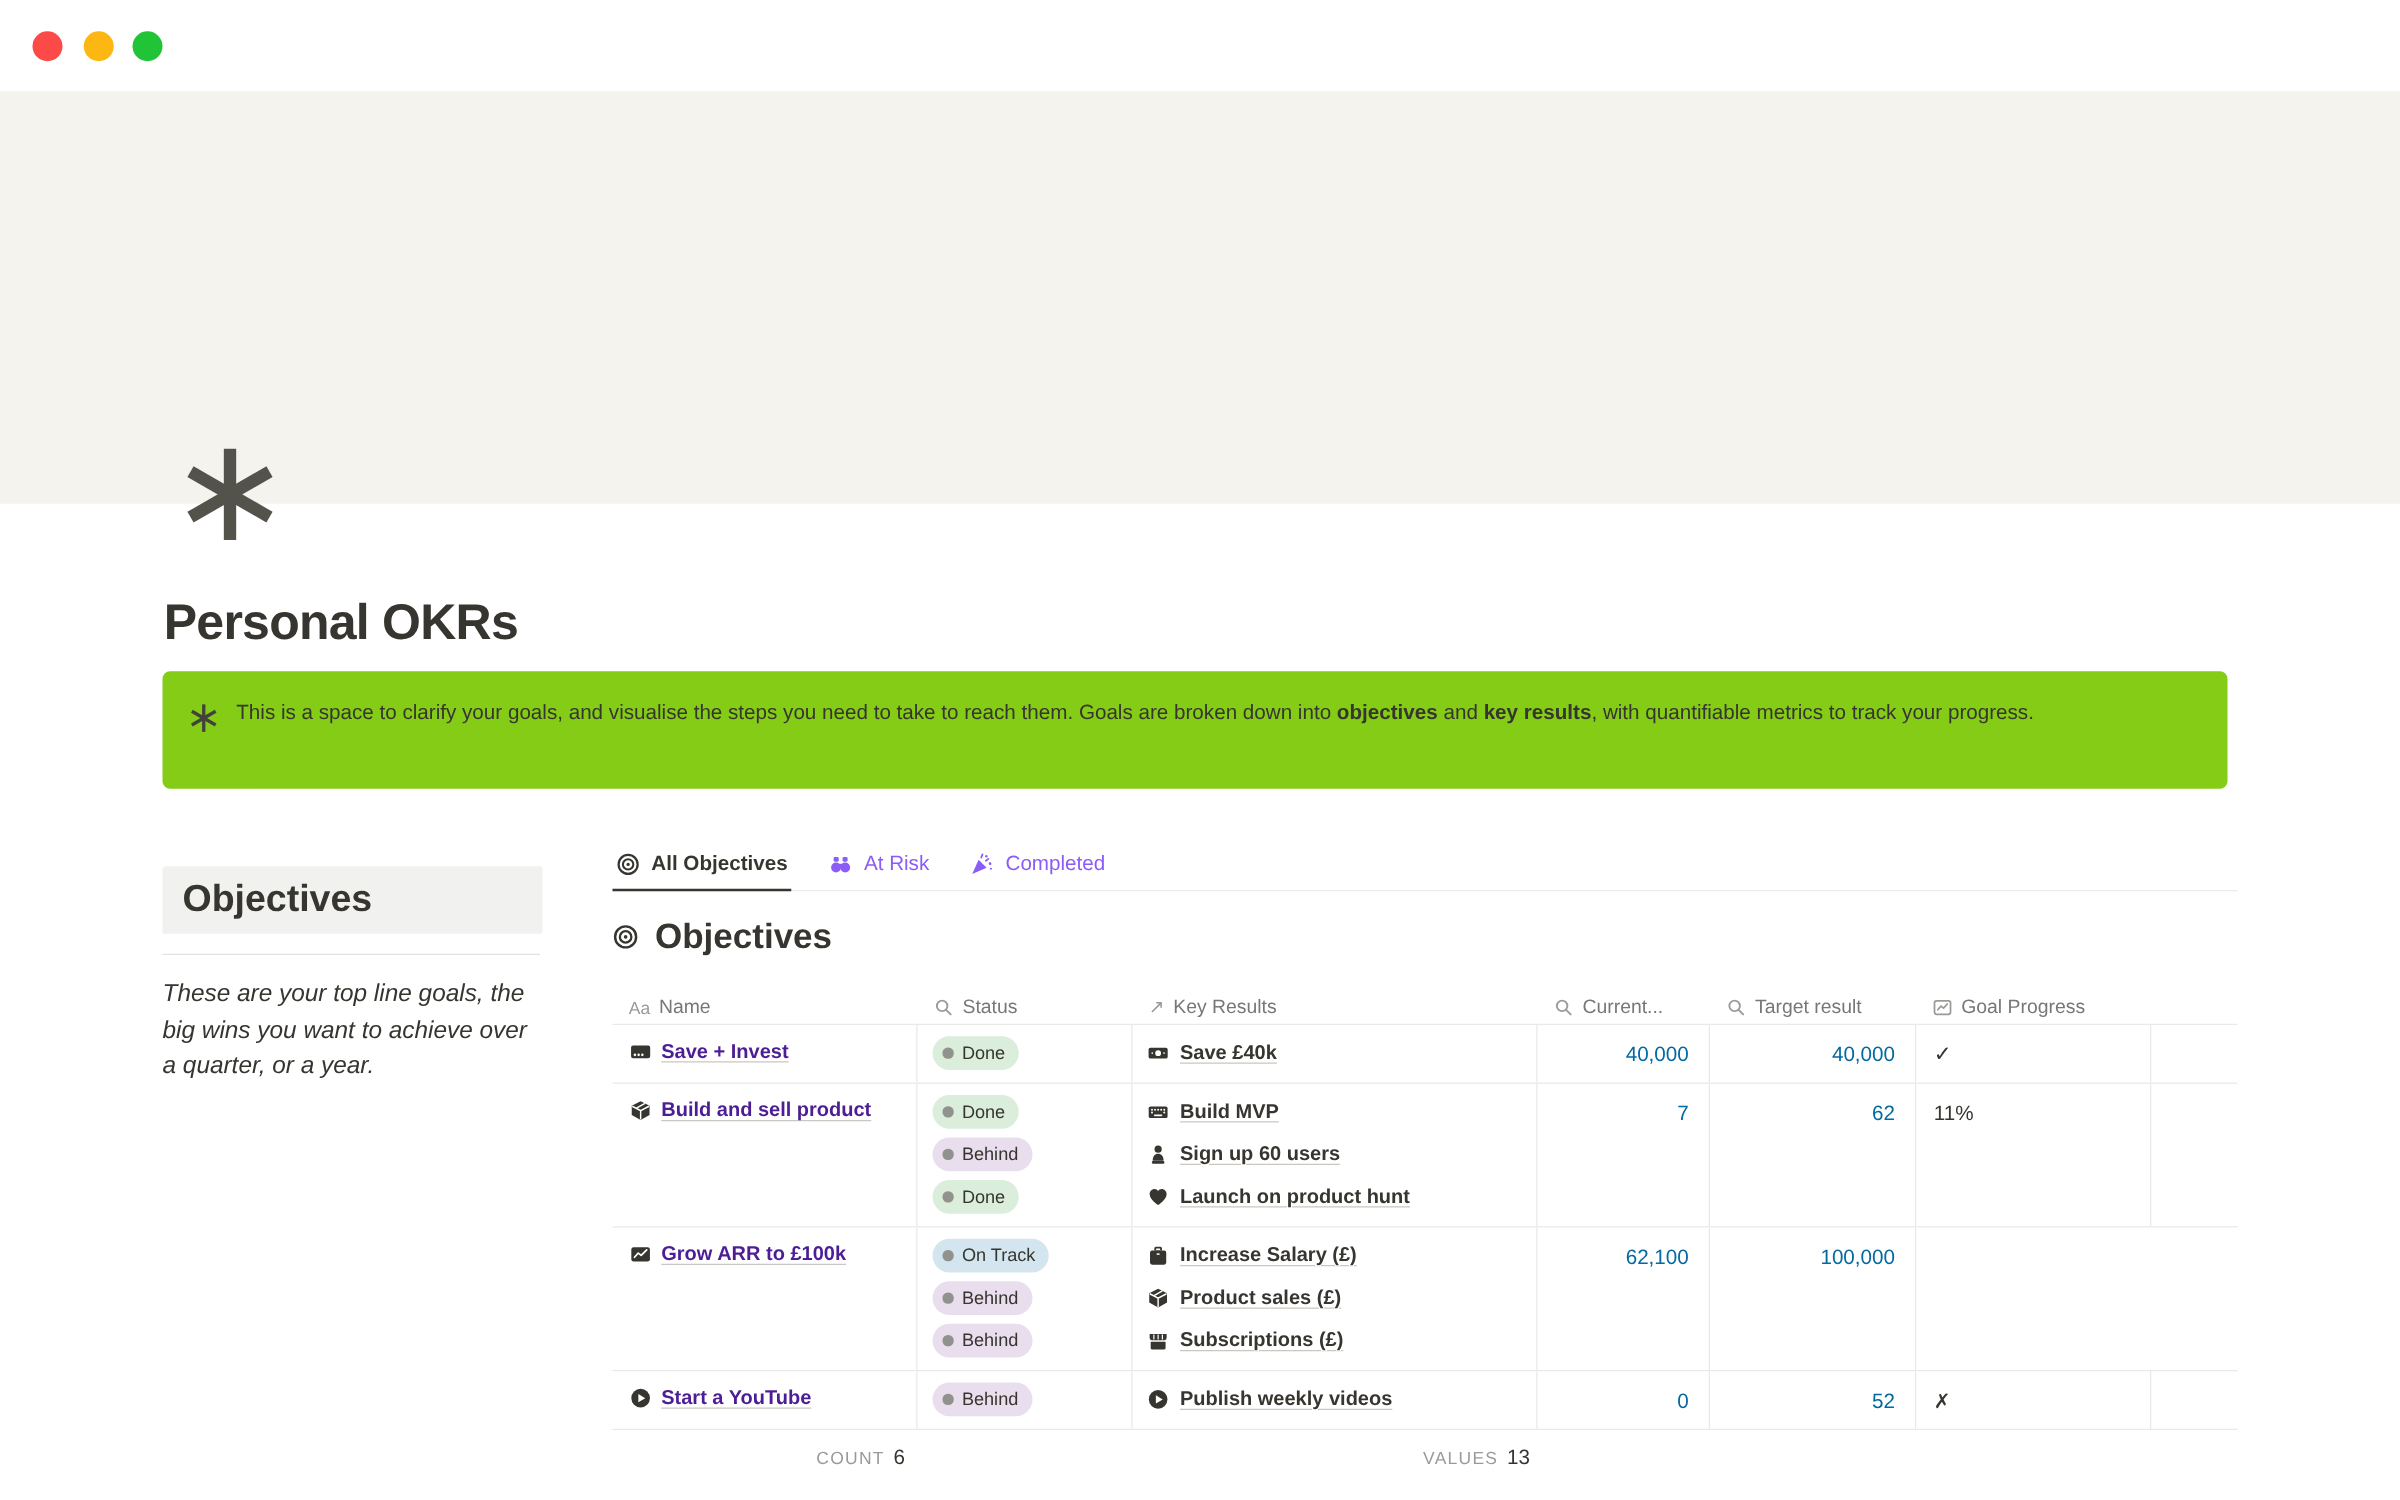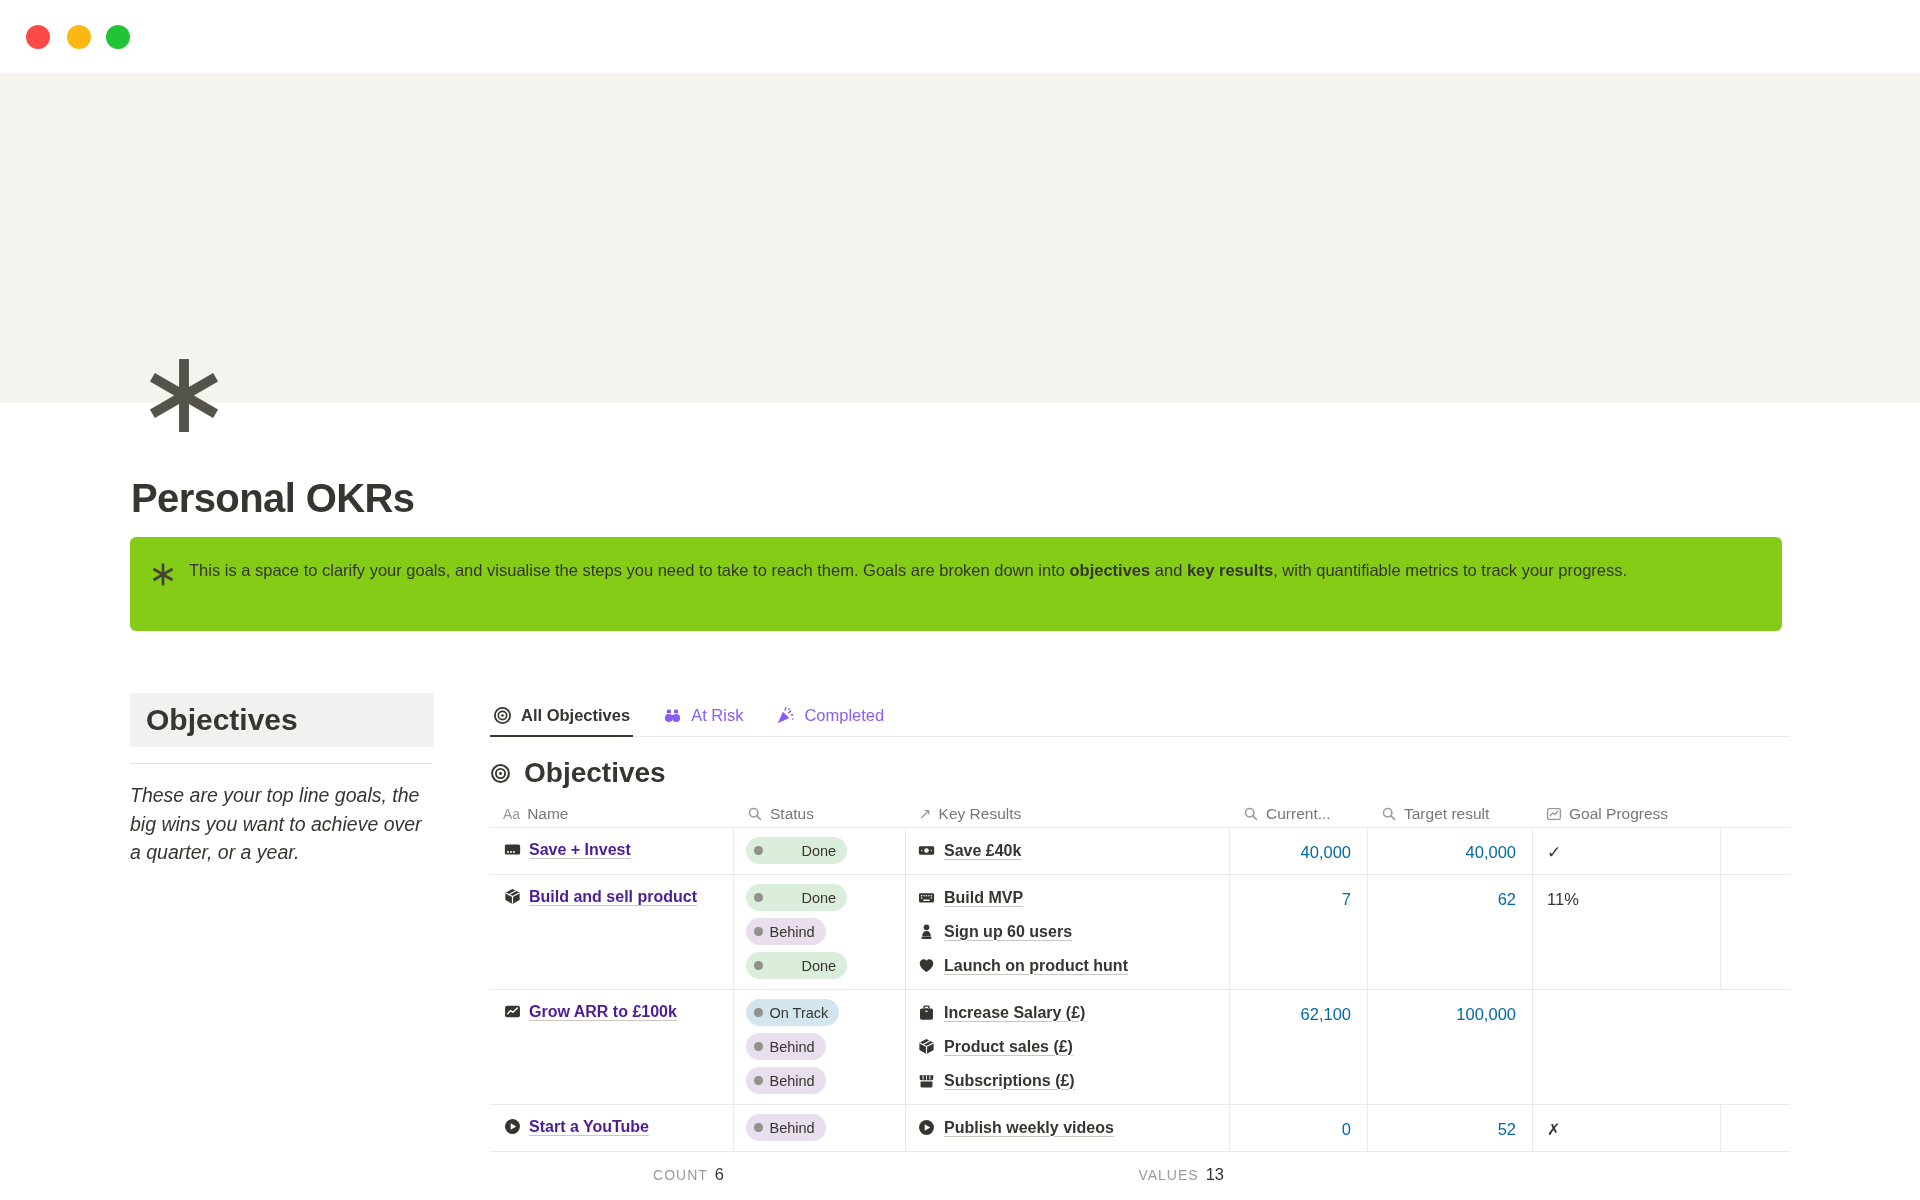--- a/index.html
+++ b/index.html
@@ -24,30 +24,30 @@
   .callout .co-icon{position:absolute;left:22px;top:26px;width:22px;height:23px;color:#42413c;}
   .callout-text{font-size:16.5px;line-height:29px;color:#37352f;}
   .callout-text b{font-weight:700;}
   
   .sidecol{position:absolute;left:130px;top:693px;width:310px;}
   .side-heading{width:304px;height:54px;background:#f1f1ef;border-radius:2px;box-sizing:border-box;
     font-size:30px;font-weight:700;line-height:54px;padding-left:16px;color:#37352f;}
   .side-divider{width:302px;height:1px;background:#e3e2de;margin-top:16px;}
   .side-desc{margin-top:17px;width:300px;font-style:italic;font-size:19.5px;line-height:28.5px;color:#37352f;}
   
-  .main{position:absolute;left:490px;top:696px;width:1300px;}
+  .main{position:absolute;left:490px;top:672px;width:1300px;}
   .tabs{display:flex;align-items:flex-end;gap:27px;border-bottom:1px solid #ebebea;height:41px;box-sizing:border-box;}
   .tab{display:flex;align-items:center;gap:9px;padding:4px 3px 11px 3px;color:#8b5cf6;font-size:16.5px;cursor:pointer;}
   .tab .icon{width:19px;height:19px;}
   .tab.active{color:#37352f;font-weight:600;border-bottom:2px solid #37352f;margin-bottom:-1px;padding-bottom:10px;}
   .section-head{display:flex;align-items:center;gap:13px;margin-top:17px;height:38px;}
   .section-head .icon{width:21px;height:21px;color:#37352f;}
   .section-title{font-size:28px;font-weight:700;color:#37352f;}
   
-  .thead{display:flex;margin-top:8px;border-bottom:1px solid #e9e9e7;}
+  .thead{display:flex;margin-top:24px;border-bottom:1px solid #e9e9e7;}
   .th{display:flex;align-items:center;gap:7px;height:27px;box-sizing:border-box;padding-left:13px;color:#787774;font-size:15.5px;}
   .th .icon{width:16px;height:16px;color:#9b9a97;}
   .hdr-glyph{font-size:14px;color:#9b9a97;line-height:16px;}
   .hdr-arrow{font-size:15px;color:#9b9a97;line-height:16px;}
   
   .c-name{width:244px;}
   .c-status{width:172px;}
   .c-kr{width:324px;}
   .c-cur{width:138px;}
   .c-tar{width:165px;}
@@ -57,21 +57,21 @@
   .trow{display:flex;border-bottom:1px solid #e9e9e7;}
   .cell{box-sizing:border-box;border-right:1px solid #e9e9e7;}
   .cell:last-child{border-right:none;}
   .name-cell{padding:10px 12px 10px 14px;display:flex;gap:8px;align-items:flex-start;}
   .name-cell .icon{width:17px;height:17px;margin-top:3px;flex:none;color:#37352f;}
   .name-link{font-size:16px;font-weight:600;line-height:24px;max-width:172px;
     text-decoration:underline;text-decoration-color:#c9c7c1;text-underline-offset:3px;text-decoration-thickness:1px;color:#4c1d95;cursor:pointer;}
   .status-cell{padding:9px 10px 10px 12px;display:flex;flex-direction:column;align-items:flex-start;gap:7px;}
   .pill{display:flex;align-items:center;height:27px;box-sizing:border-box;border-radius:13.5px;padding:0 11px 0 8px;font-size:14.5px;color:#37352f;cursor:pointer;}
   .pill .dot{width:8.5px;height:8.5px;border-radius:50%;background:#91918e;margin-right:7px;flex:none;}
-  .pill-green{background:var(--pill-green,#dbeddb);gap:32px;}
+  .pill-green{background:var(--pill-green,#dbeddb);}
   .pill-purple{background:var(--pill-purple,#e8deee);}
   .pill-blue{background:var(--pill-blue,#d3e5ef);}
   .kr-cell{padding:9px 10px 10px 12px;display:flex;flex-direction:column;gap:7px;}
   .kr-item{display:flex;align-items:center;gap:9px;height:27px;}
   .kr-item .icon{width:17px;height:17px;flex:none;color:#37352f;}
   .kr-link{font-size:16px;font-weight:600;line-height:24px;
     text-decoration:underline;text-decoration-color:#c9c7c1;text-underline-offset:3px;text-decoration-thickness:1px;color:#37352f;cursor:pointer;}
   .num-cell{padding:12px 16px 0 0;text-align:right;font-size:16.5px;color:#0369a1;line-height:24px;}
   .goal-cell{padding:12px 0 0 14px;font-size:16.5px;line-height:24px;color:#37352f;}
   .goal-cell .tick{font-size:17px;}

